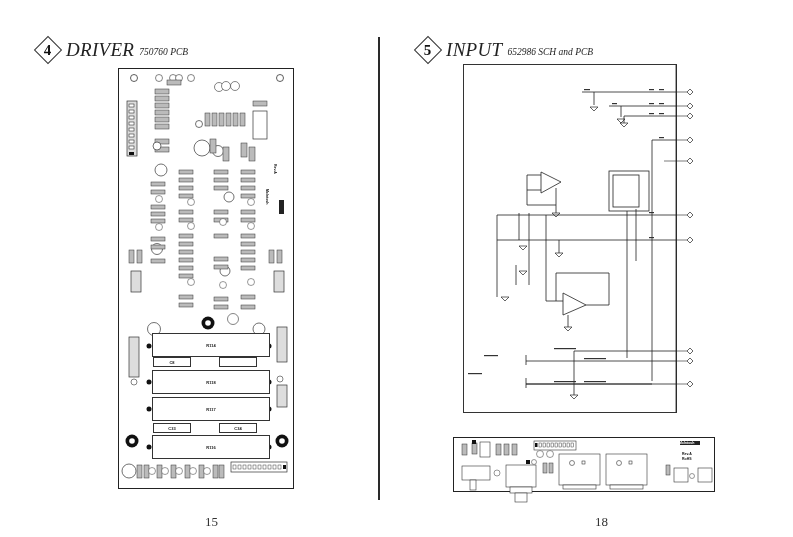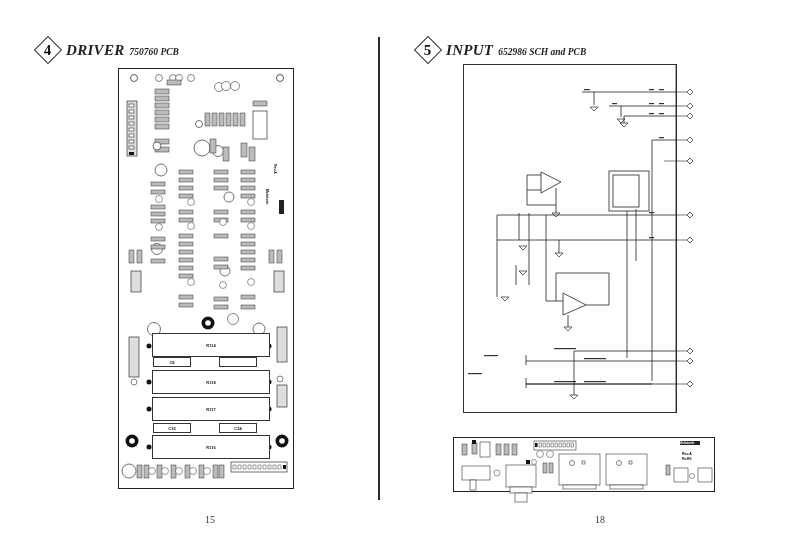--- a/index.html
+++ b/index.html
@@ -1,24 +1,24 @@
 <!DOCTYPE html>
 <html><head>
 <meta charset="utf-8">
 <style>
   html,body{margin:0;padding:0;background:#fff;}
   body{width:793px;height:537px;position:relative;overflow:hidden;font-family:"Liberation Sans",sans-serif;color:#111;}
   .abs{position:absolute;}
   .sec-head{position:absolute;display:flex;align-items:center;height:26px;}
   .diamond{width:18px;height:18px;border:1px solid #333;transform:rotate(45deg);display:flex;align-items:center;justify-content:center;margin:0 8px 0 4px;background:#fff;}
   .diamond span{transform:rotate(-45deg);font-family:"Liberation Serif",serif;font-weight:bold;font-size:15px;}
-  .sec-title{font-family:"Liberation Serif",serif;font-style:italic;font-size:15px;letter-spacing:0.3px;color:#222;font-weight:bold;}
-  .sec-sub{font-family:"Liberation Serif",serif;font-style:italic;font-size:9.5px;margin-left:5px;margin-top:4px;color:#222;font-weight:bold;}
+  .sec-title{font-family:"Liberation Serif",serif;font-style:italic;font-size:19px;letter-spacing:0.3px;color:#222;}
+  .sec-sub{font-family:"Liberation Serif",serif;font-style:italic;font-size:9.5px;margin-left:5px;margin-top:4px;color:#222;}
   .divider{left:378px;top:37px;width:2px;height:463px;background:#2a2a2a;}
-  .pagenum{font-family:"Liberation Serif",serif;font-size:10px;color:#333;}
+  .pagenum{font-family:"Liberation Serif",serif;font-size:13px;color:#333;}
   .board{border:1.2px solid #222;background:#fff;}
   .res-big{position:absolute;border:1px solid #333;background:#fff;display:flex;align-items:center;justify-content:center;font-size:4px;font-weight:bold;}
   .cap-rect{position:absolute;border:1px solid #333;display:flex;align-items:center;justify-content:center;font-size:4px;font-weight:bold;}
   .small-lbl{position:absolute;font-size:3.5px;font-weight:bold;color:#111;}
   .sch{border:1px solid #333;}
   svg{position:absolute;left:0;top:0;}
 </style>
 </head>
 <body>
 

